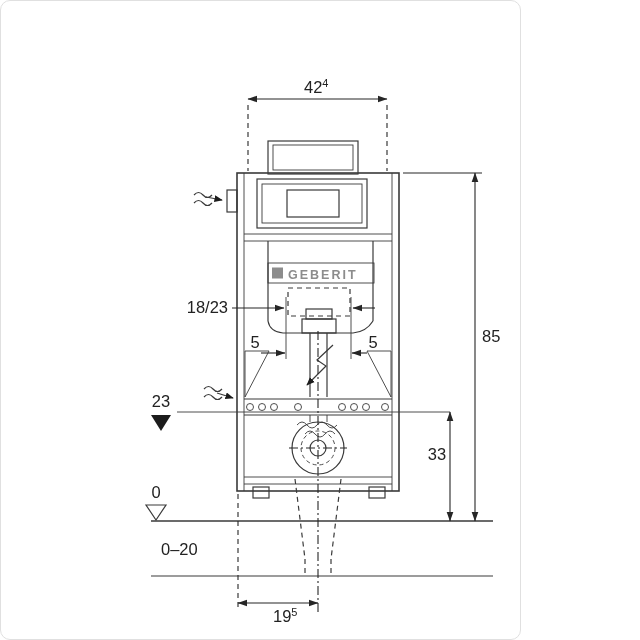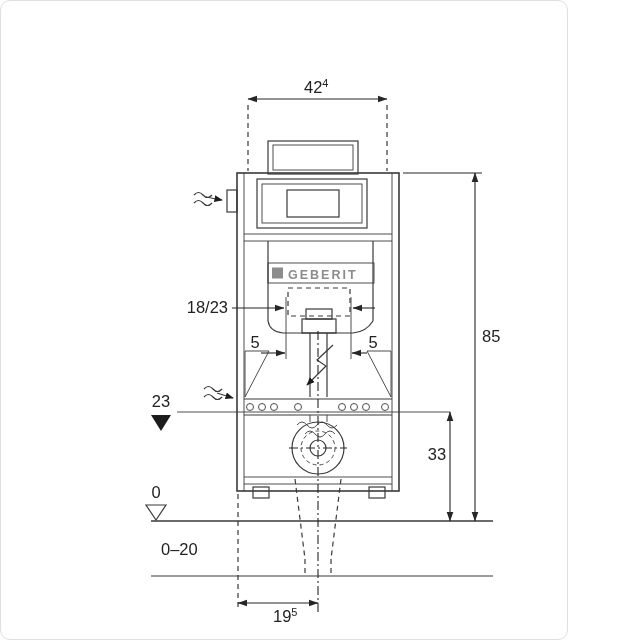--- a/index.html
+++ b/index.html
@@ -1,18 +1,18 @@
 <!DOCTYPE html>
 <html><head>
 <meta charset="utf-8">
 <style>
   html,body{margin:0;padding:0;background:#fff;}
   .canvas{
     box-sizing:border-box;
-    width:568px;height:640px;
+    width:521px;height:640px;
     border:1px solid #e0e0e0;
     border-radius:10px;
     background:#ffffff;
     overflow:hidden;
   }
   svg{display:block;}
   svg text{
     font-family:"Liberation Sans", sans-serif;
     fill:#222222;
   }

